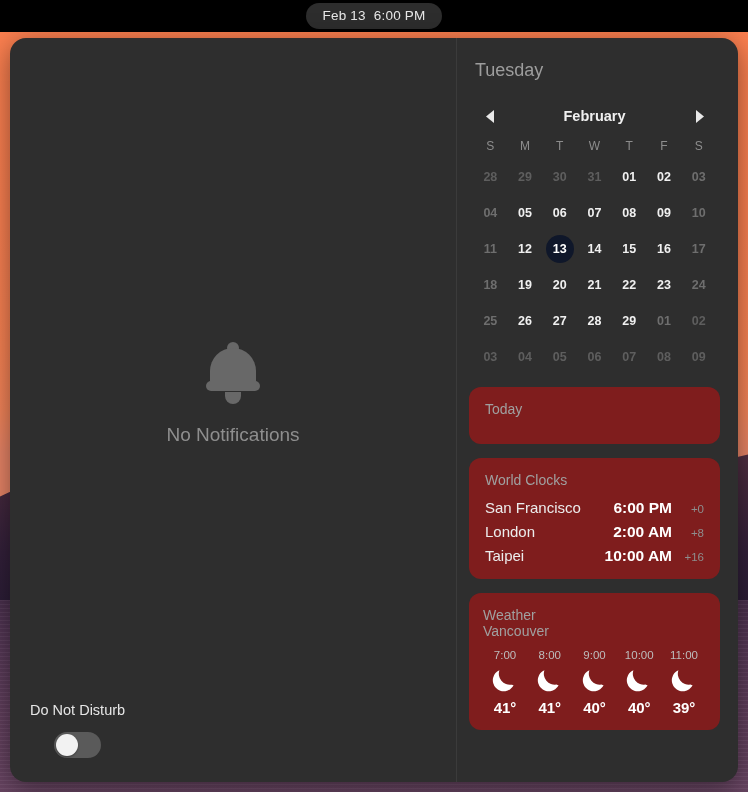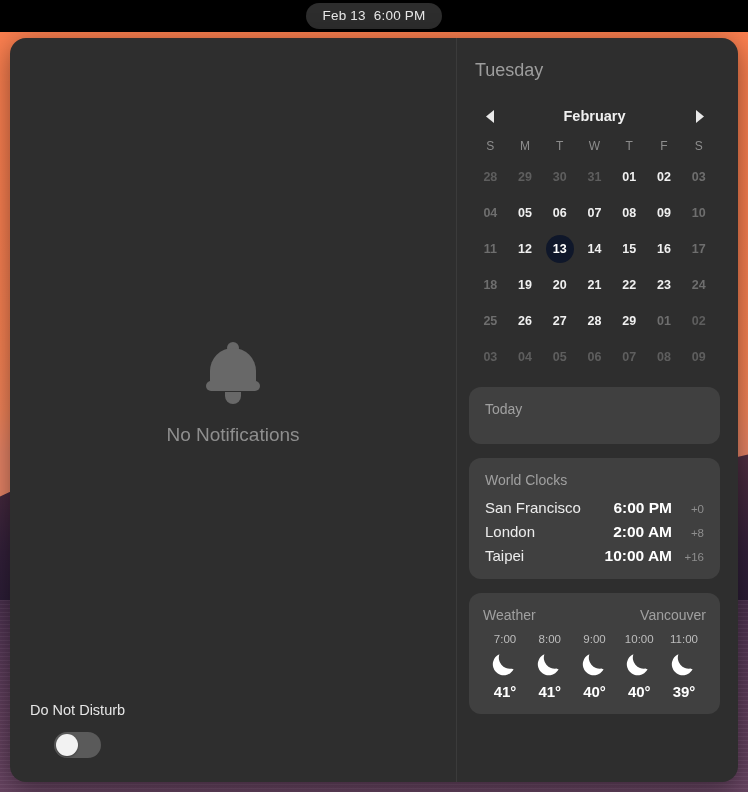--- a/index.html
+++ b/index.html
@@ -138,37 +138,37 @@
     width:28px; height:28px; border-radius:50%;
     display:flex; align-items:center; justify-content:center;
     font-size:12.5px; font-weight:bold; color:#f0f0f0;
   }
   .cal-day.dim { color:#6e6e6e; font-weight:bold; }
   .cal-day.other { color:#5e5e5e; font-weight:bold; }
   .cal-day.today { background:#0f172a; color:#ffffff; }
 
   
   .card {
-    background:#404040; border-radius:12px;
+    background:#7f1d1d; border-radius:12px;
     padding:14px 16px 16px 16px;
   }
   .card-title { color:#a0a0a0; font-size:14px; margin-bottom:11px; }
   #today-card { margin-top:12px; }
   #today-value { color:#ececec; font-size:15px; }
 
   #clocks-card { margin-top:14px; padding:14px 16px 14px 16px; }
   .clock-row {
     display:flex; align-items:baseline; margin-top:6px;
   }
   .clock-city { color:#ececec; font-size:15px; flex:1; }
   .clock-time { color:#ffffff; font-size:15.5px; font-weight:bold; }
   .clock-off { color:#8e8e8e; font-size:11.5px; width:32px; text-align:right; }
 
   #weather-card { margin-top:14px; padding:14px 14px 14px 14px; }
-  #weather-head { display:flex; justify-content:space-between; align-items:baseline; }
+  #weather-head { display:flex; justify-content:space-between; align-items:baseline;flex-direction:column; }
   #weather-city { color:#a0a0a0; font-size:14px; }
   #weather-hours { display:flex; justify-content:space-between; margin-top:10px; }
   .wx-col { display:flex; flex-direction:column; align-items:center; gap:4px; width:44px; }
   .wx-hour { color:#bdbdbd; font-size:11.5px; }
   .wx-icon { width:30px; height:30px; }
   .wx-temp { color:#ffffff; font-size:15px; font-weight:bold; }
 </style>
 </head>
 <body>
 

